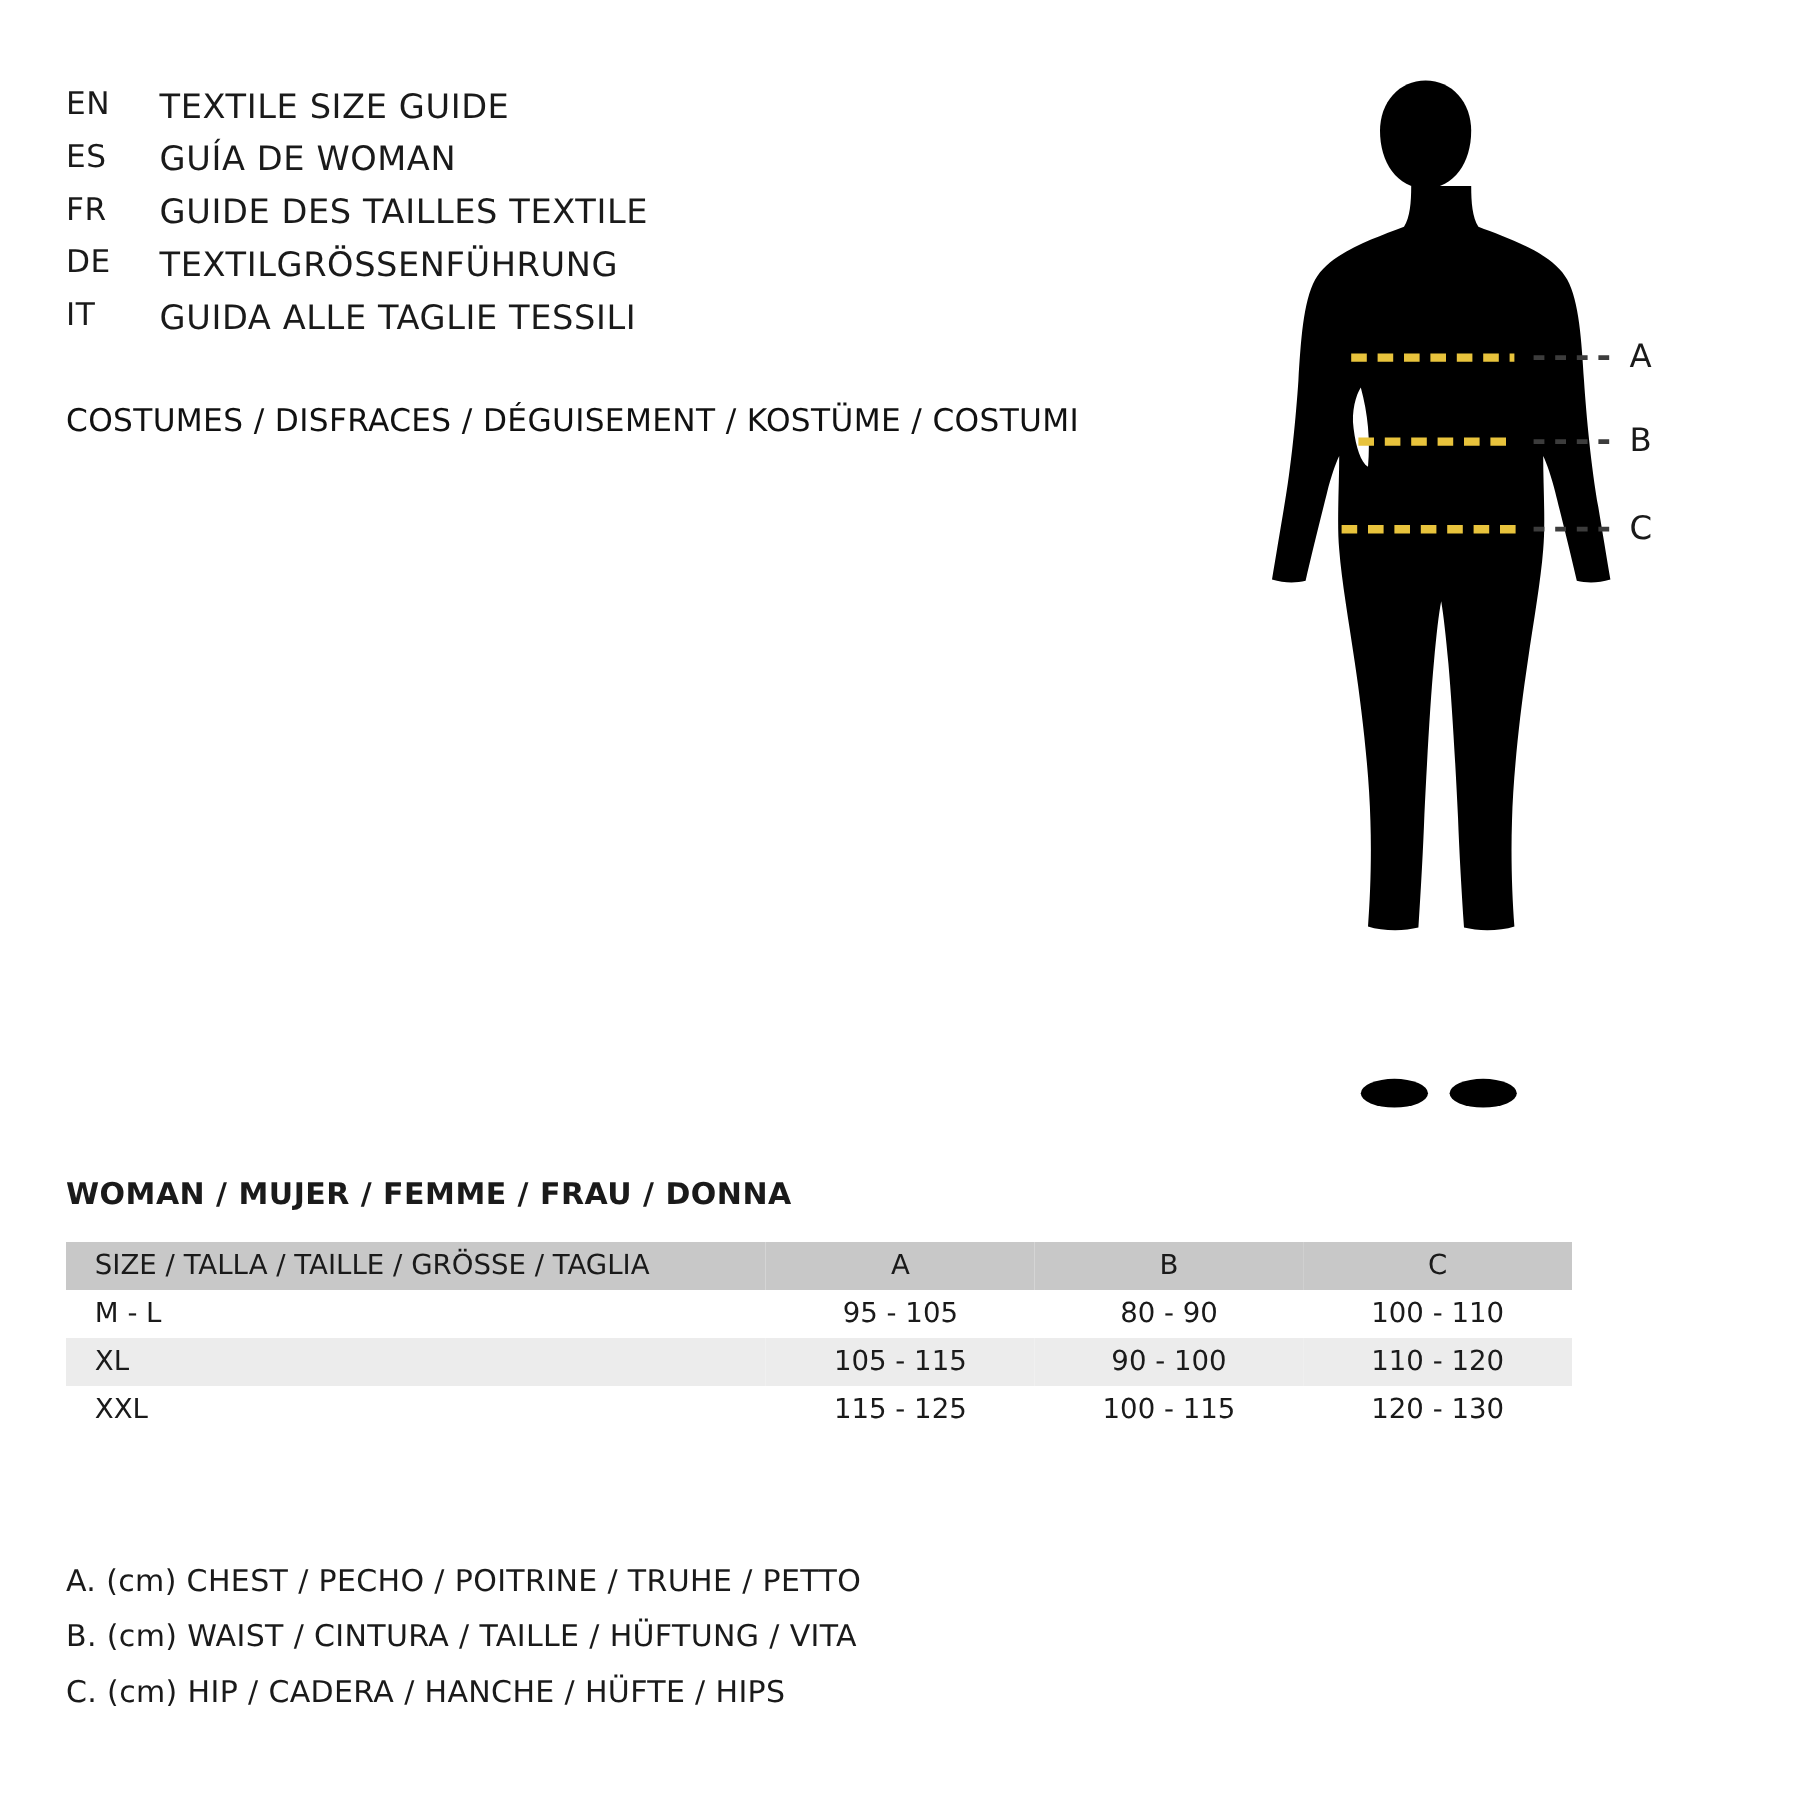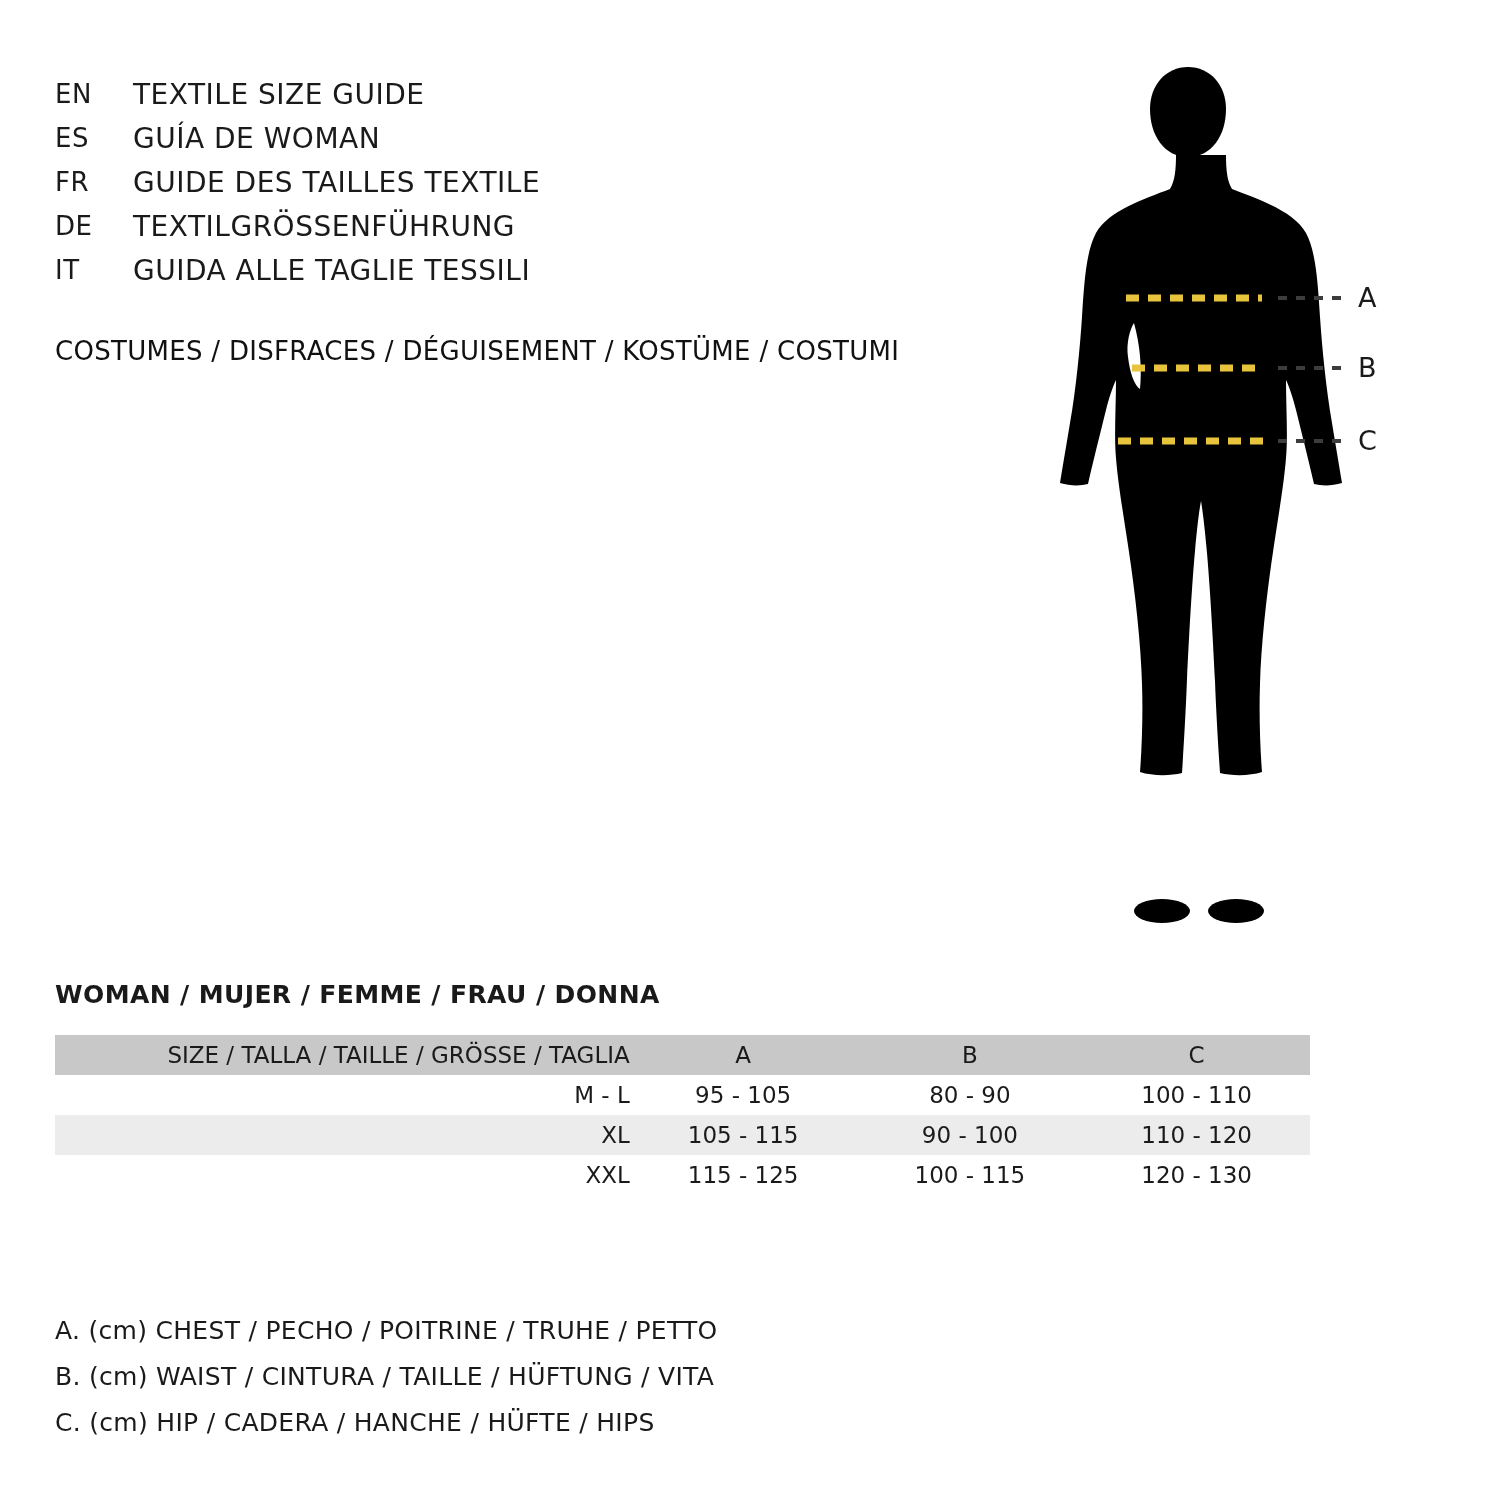--- a/index.html
+++ b/index.html
@@ -17,21 +17,21 @@
   }
 
   
   .lang-block {
     position: absolute;
     left: 55px;
     top: 72px;
   }
   .lang-row {
     display: flex;
-    align-items: center;
+    align-items: flex-start;
     height: 44px;
   }
   .lang-code {
     width: 78px;
     font-size: 26px;
     letter-spacing: 0.5px;
     color: #1a1a1a;
   }
   .lang-text {
     font-size: 28px;
@@ -93,42 +93,41 @@
   table.size-table td {
     padding: 7px 0 7px 0;
     font-weight: normal;
     color: #1a1a1a;
   }
   table.size-table thead tr {
     background: #c8c8c8;
   }
   table.size-table th.col-label,
   table.size-table td.col-label {
-    text-align: right;
-    padding-left: 8px;
+    text-align: left;
+    padding-left: 24px;
     width: 570px;
   }
   table.size-table th.col-m,
   table.size-table td.col-m {
     text-align: center;
     width: 228px;
   }
   table.size-table tbody tr:nth-child(odd) {
     background: #ffffff;
   }
   table.size-table tbody tr:nth-child(even) {
     background: #ececec;
   }
 
   
   .legend {
     position: absolute;
     left: 55px;
     top: 1295px;
-    margin-top: 13px;
   }
   .legend-line {
     font-size: 25px;
     letter-spacing: 0.3px;
     line-height: 46px;
     color: #1a1a1a;
   }
 </style>
 </head>
 <body>

